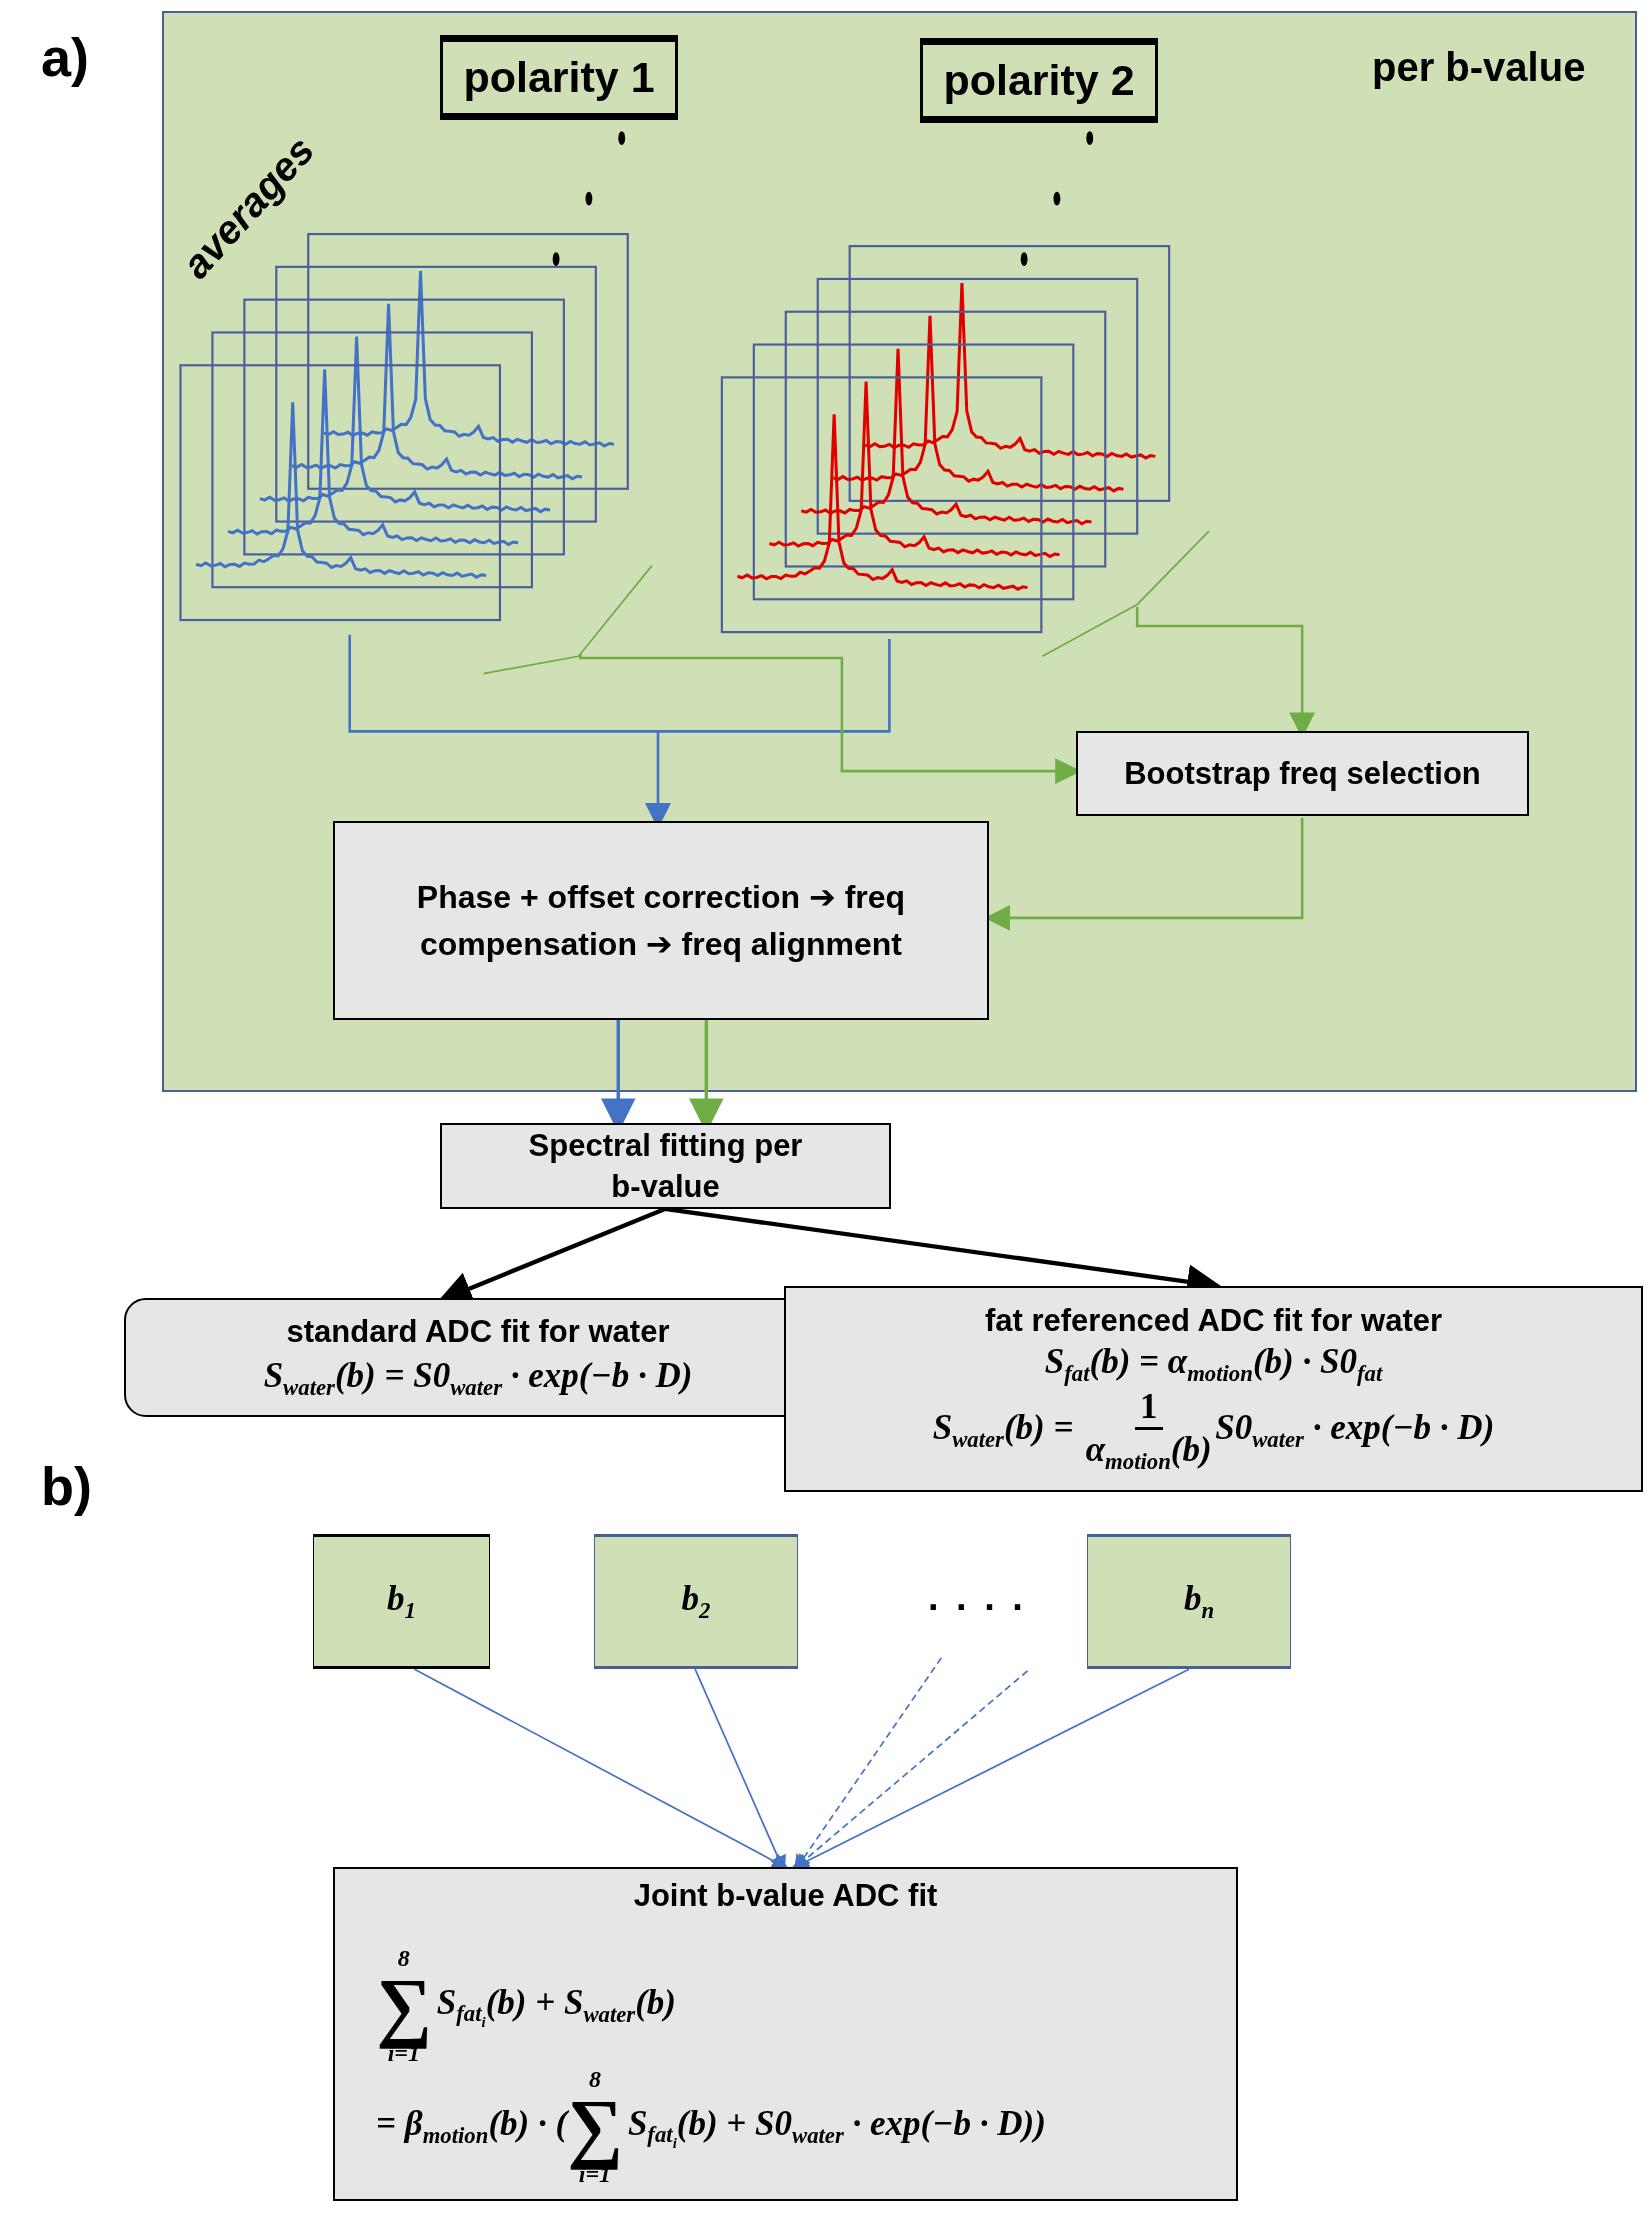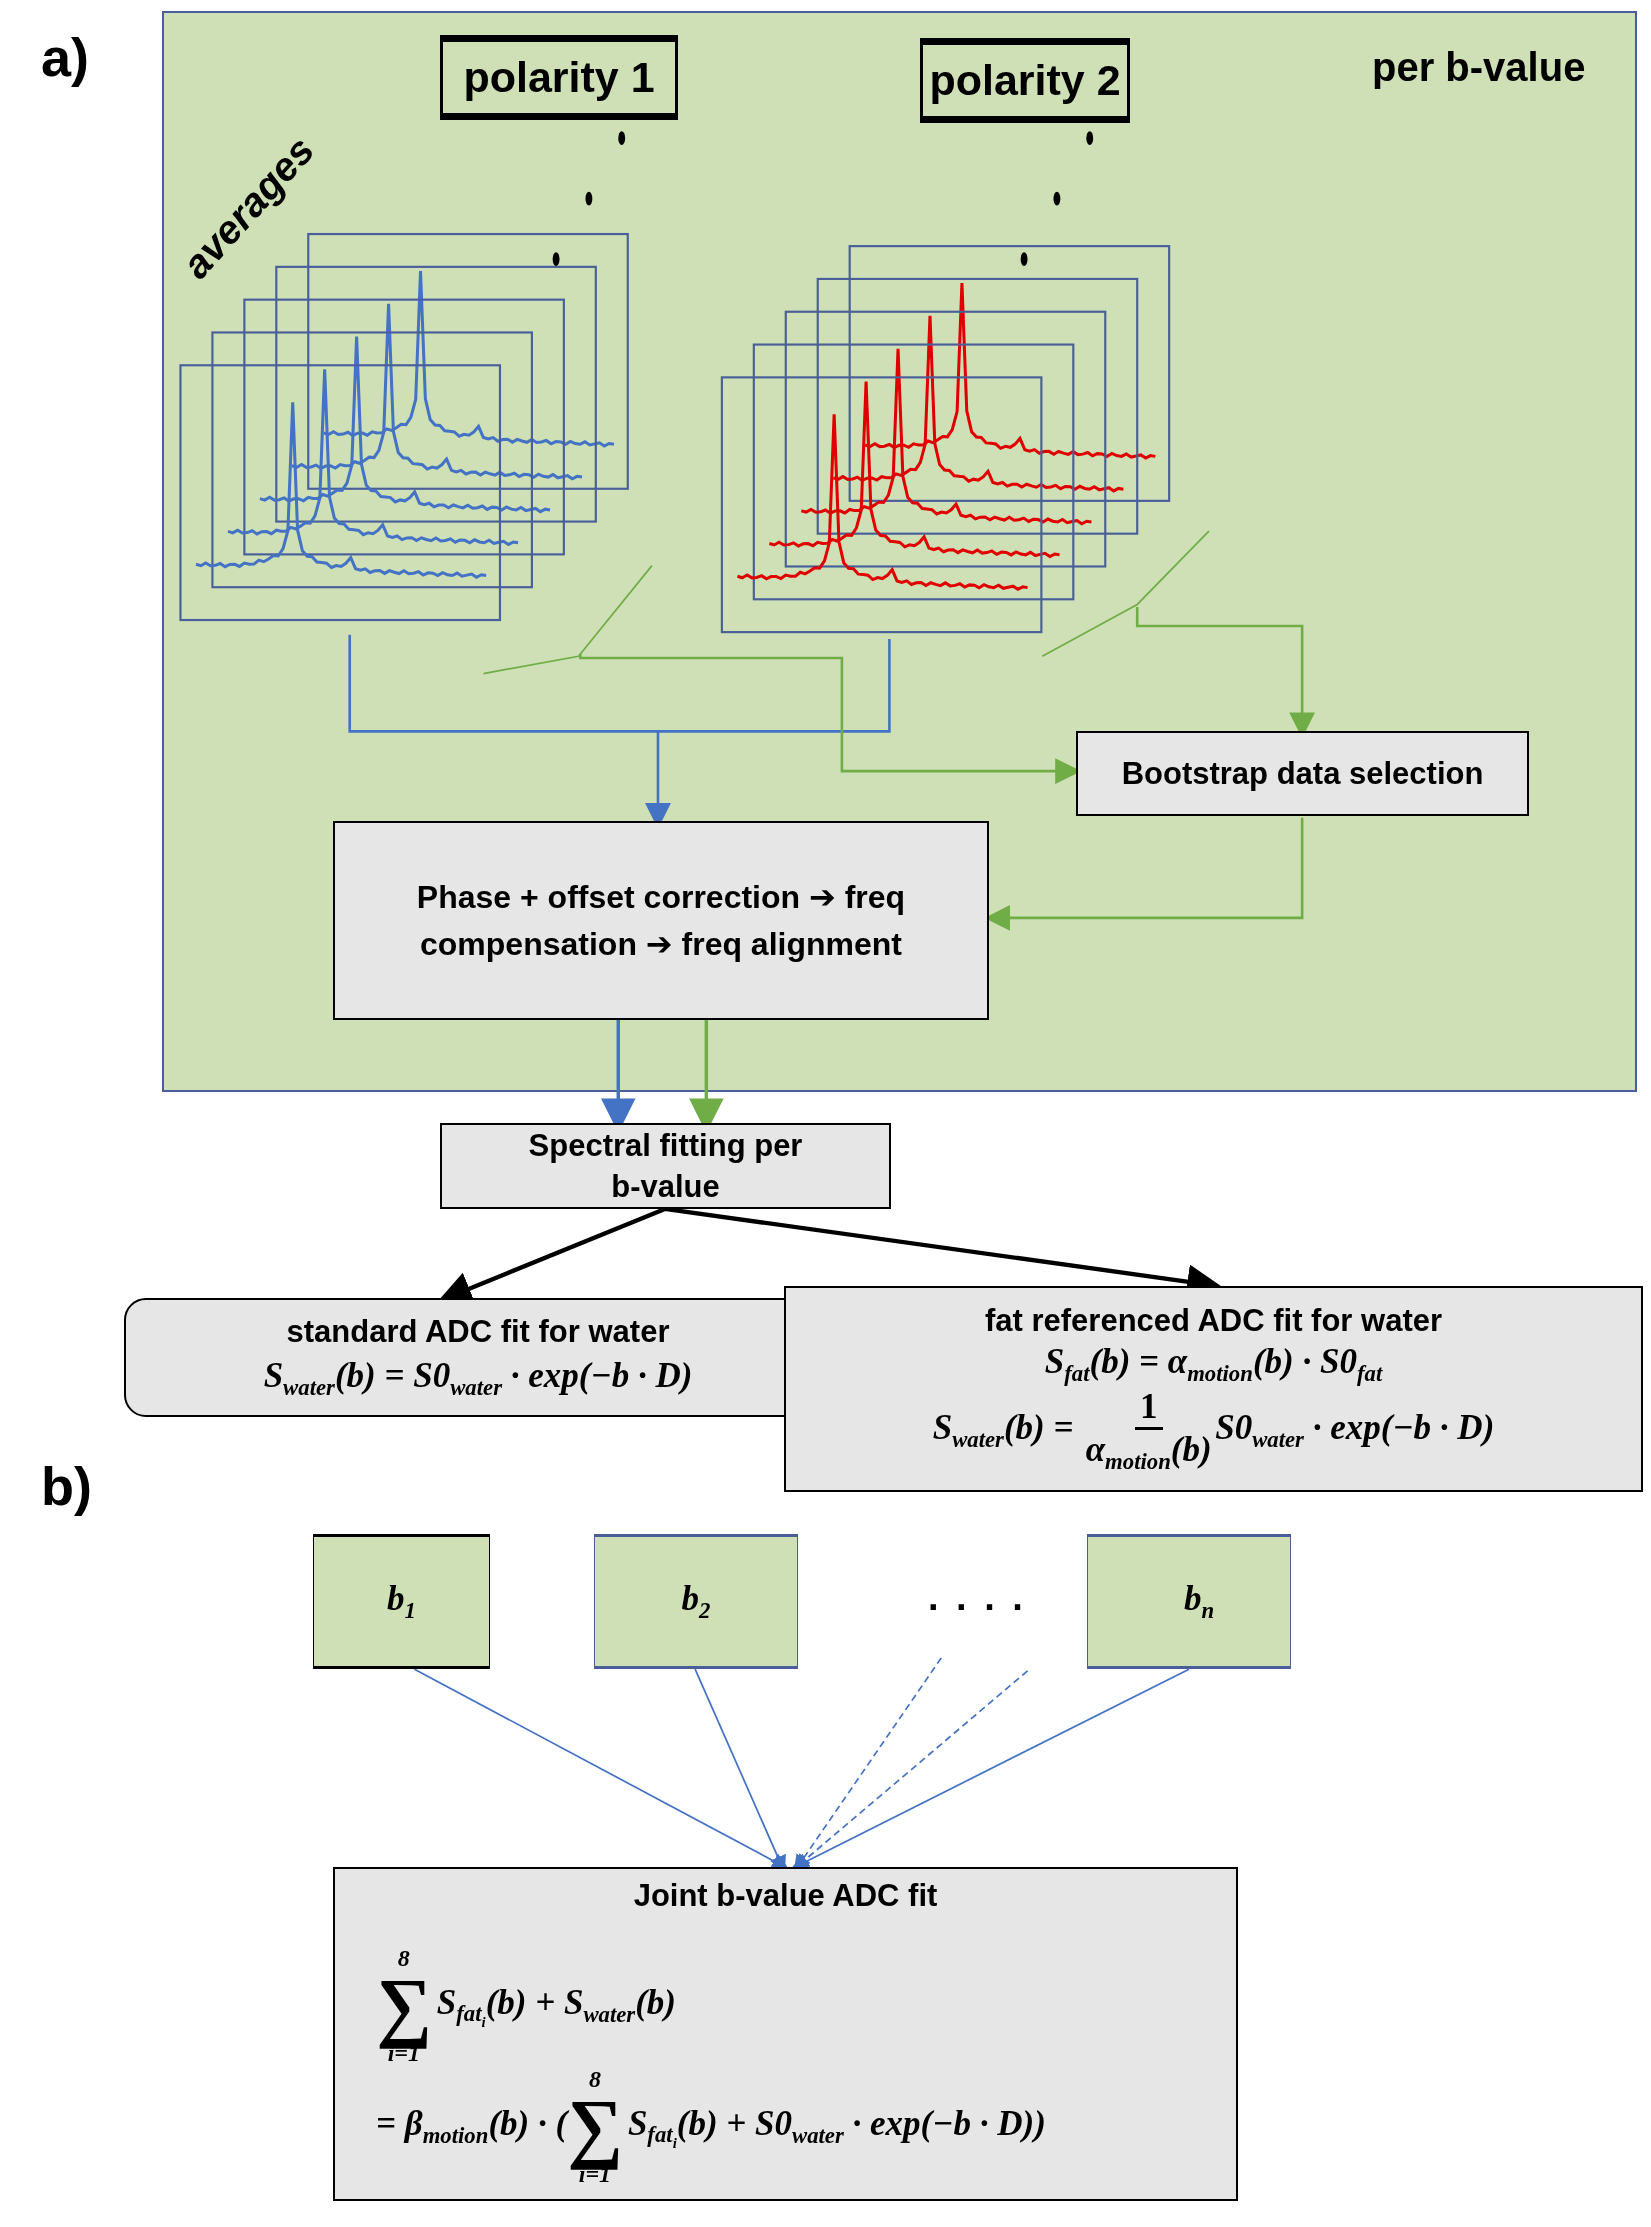--- a/index.html
+++ b/index.html
@@ -32,21 +32,21 @@
 
 <div class="abs panel-label" style="left:41px;top:26px;">a)</div>
 
 <div class="abs green-panel"></div>
 
 <div class="abs" style="left:1372px;top:45px;font-size:40px;font-weight:bold;">per b-value</div>
 
 <div class="abs pol-box" style="left:440px;top:35px;width:238px;height:85px;">
     <span>polarity 1</span>
   </div>
-<div class="abs pol-box" style="left:920px;top:38px;width:210px;height:85px;">
+<div class="abs pol-box" style="left:920px;top:38px;width:238px;height:85px;">
     <span>polarity 2</span>
   </div>
 
 <div class="abs" style="left:207px;top:242px;font-size:40px;font-weight:bold;font-style:italic;transform:rotate(-48deg);transform-origin:left bottom;">averages</div>
 
 <svg width="1651" height="2227" id="gfx" viewBox="0 0 1912 2579">
   <defs>
     <marker id="ahBlue" markerWidth="10" markerHeight="10" refX="5" refY="5" orient="auto">
         <path d="M0,0 L10,5 L0,10 z" fill="#4472c4"></path>
       </marker>
@@ -111,21 +111,21 @@
   <line x1="770" y1="1400" x2="1395" y2="1487" stroke="#000" stroke-width="5" marker-end="url(#ahBlack)"></line>
 
   <line x1="480" y1="1933" x2="905" y2="2160" stroke="#4472c4" stroke-width="2" marker-end="url(#ahBlue)"></line>
   <line x1="805" y1="1933" x2="905" y2="2160" stroke="#4472c4" stroke-width="2" marker-end="url(#ahBlue)"></line>
   <line x1="1090" y1="1920" x2="925" y2="2160" stroke="#4472c4" stroke-width="2" stroke-dasharray="8,5" marker-end="url(#ahBlue)"></line>
   <line x1="1190" y1="1935" x2="925" y2="2160" stroke="#4472c4" stroke-width="2" stroke-dasharray="8,5" marker-end="url(#ahBlue)"></line>
   <line x1="1377" y1="1933" x2="925" y2="2160" stroke="#4472c4" stroke-width="2" marker-end="url(#ahBlue)"></line>
 </svg>
 
 <div class="abs gbox" style="left:1076px;top:731px;width:453px;height:85px;font-size:31px;">
-  <span>Bootstrap data selection</span>
+  <span>Bootstrap freq selection</span>
 </div>
 
 <div class="abs gbox" style="left:333px;top:821px;width:656px;height:199px;font-size:32px;line-height:47px;">
   <div>Phase + offset correction ➔ freq</div>
   <div>compensation ➔ freq alignment</div>
 </div>
 
 <div class="abs gbox" style="left:440px;top:1123px;width:451px;height:86px;font-size:31px;line-height:41px;">
   <div>Spectral fitting per</div>
   <div>b-value</div>

